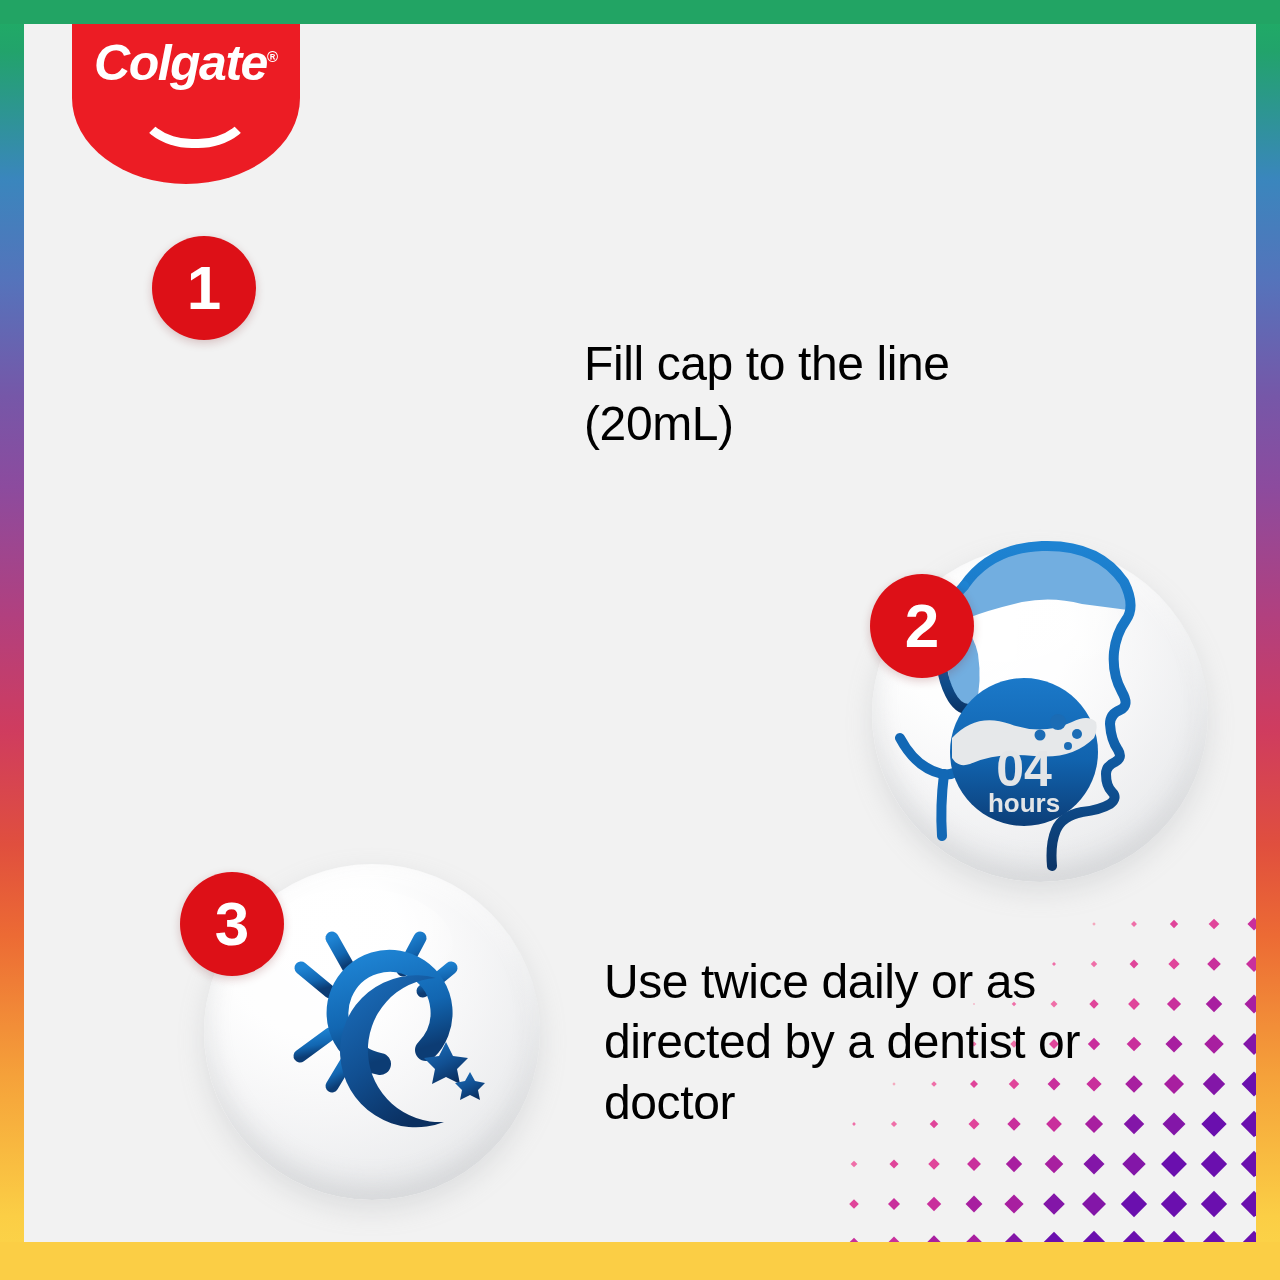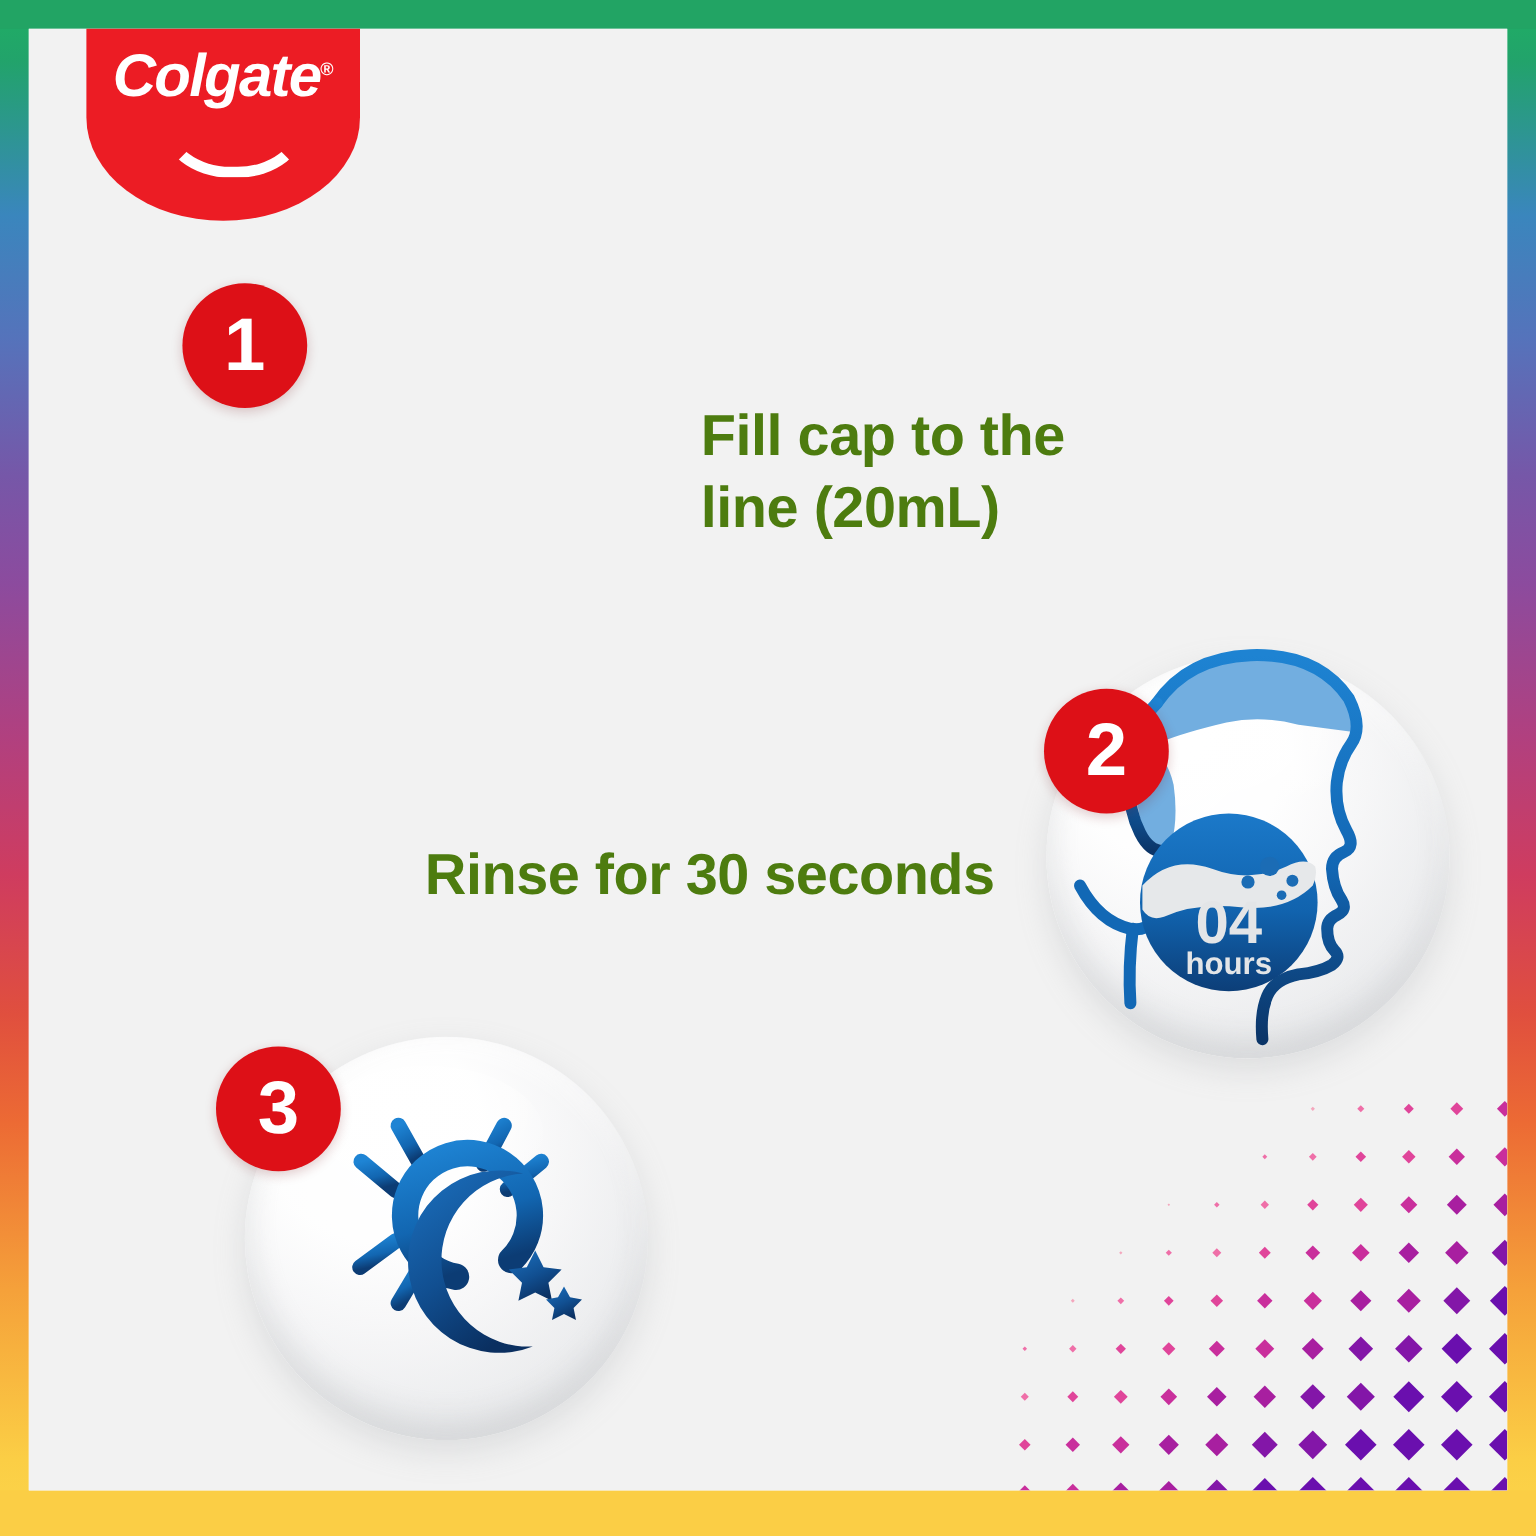--- a/index.html
+++ b/index.html
@@ -202,23 +202,23 @@
     z-index: 8;
     box-shadow: 0 3px 10px rgba(120,20,24,0.22);
   }
   #badge-1 { left: 128px; top: 212px; }
   #badge-2 { left: 846px; top: 550px; }
   #badge-3 { left: 156px; top: 848px; }
 
   
   .step-text {
     position: absolute;
-    color: #4d7c0f;
+    color: #000000;
     font-family: "Liberation Sans", sans-serif;
-    font-weight: bold;
+    font-weight: normal;
     line-height: 1.26;
     letter-spacing: -0.4px;
     z-index: 6;
   }
   #text-1 { left: 560px; top: 310px; width: 390px; font-size: 48px; }
   #text-2 { left: 330px; top: 676px; width: 520px; font-size: 48px; }
   #text-3 { left: 580px; top: 928px; width: 500px; font-size: 48px; }
 </style>
 </head>
 <body>
@@ -365,21 +365,20 @@
         <circle cx="134" cy="206" r="3" fill="#e6e8ea"></circle>
         <circle cx="186" cy="198" r="8" fill="#1b6cb5"></circle>
         <circle cx="205" cy="210" r="5" fill="#1b6cb5"></circle>
         <circle cx="168" cy="211" r="5.5" fill="#1b6cb5"></circle>
         <circle cx="196" cy="222" r="4" fill="#1b6cb5"></circle>
         <text x="152" y="262" text-anchor="middle" font-family="Liberation Sans, sans-serif" font-size="50" font-weight="bold" fill="#e3e5e7">04</text>
         <text x="152" y="288" text-anchor="middle" font-family="Liberation Sans, sans-serif" font-size="26" font-weight="bold" fill="#e3e5e7">hours</text>
       </g>
     </svg>
     <div class="step-badge" id="badge-2">2</div>
-    <div class="step-text" id="text-2">Rinse for 30 seconds</div>
 
     <div class="bubble" id="bubble-3">
       <svg class="bubble-art" viewBox="0 0 336 336">
         <defs>
           <linearGradient id="sunGrad" x1="0" y1="0" x2="0.3" y2="1">
             <stop offset="0%" stop-color="#1e84d4"></stop>
             <stop offset="60%" stop-color="#1266b1"></stop>
             <stop offset="100%" stop-color="#0c3c74"></stop>
           </linearGradient>
           <linearGradient id="moonGrad" x1="0.1" y1="0" x2="0.6" y2="1">
@@ -403,15 +402,16 @@
 
         <path d="M222 186 A 52 52 0 1 0 176 200" fill="none" stroke="url(#sunGrad)" stroke-width="22" stroke-linecap="round"></path>
 
         <path d="M232 114 A 76 76 0 1 0 240 258 A 60 60 0 1 1 232 114 Z" fill="url(#moonGrad)"></path>
 
         <path d="M242 178 L249 192 L264 194 L253 205 L256 220 L242 213 L228 220 L231 205 L220 194 L235 192 Z" fill="url(#moonGrad)"></path>
         <path d="M266 208 L271 217 L281 219 L274 226 L276 236 L266 231 L256 236 L258 226 L251 219 L261 217 Z" fill="url(#moonGrad)"></path>
       </svg>
     </div>
     <div class="step-badge" id="badge-3">3</div>
+    <div class="step-text" id="text-3">Use twice daily or as directed by a dentist or doctor</div>
 
   </div>
 </div>
 
 </body></html>

